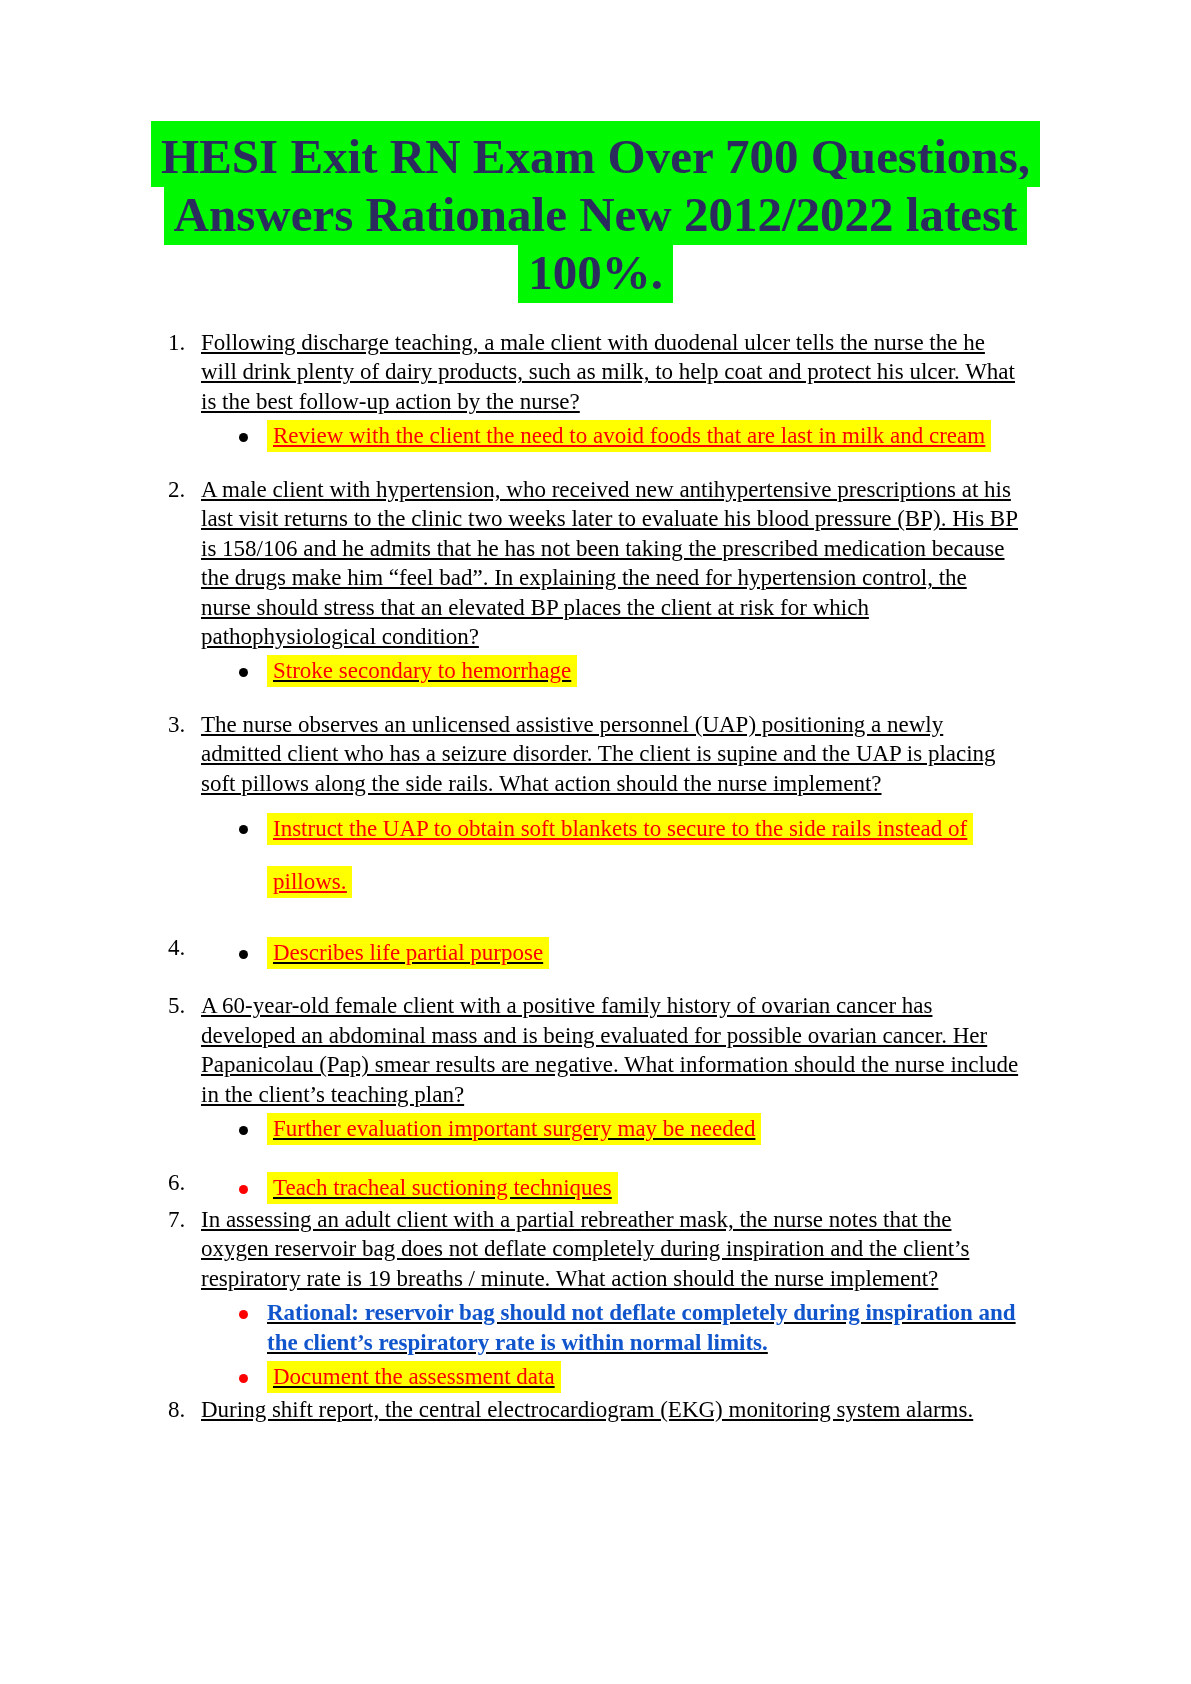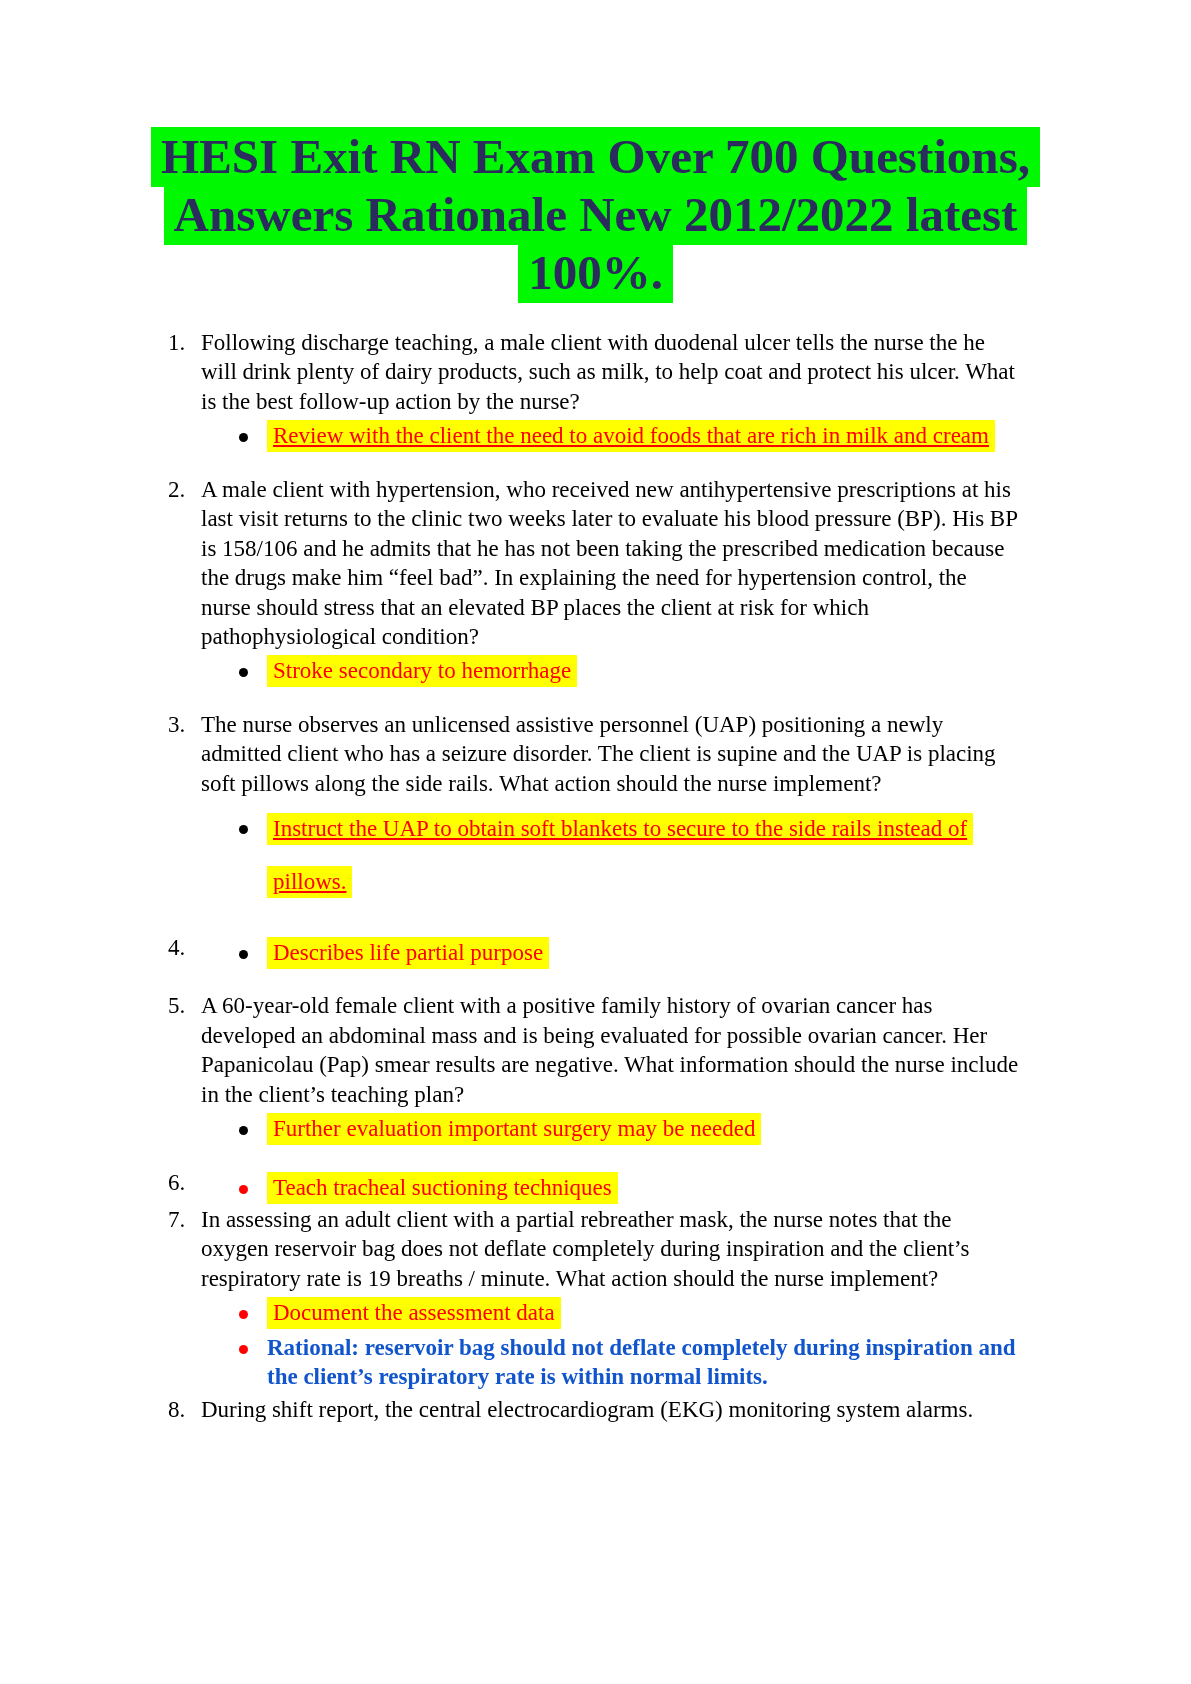--- a/index.html
+++ b/index.html
@@ -18,32 +18,32 @@
     text-align: center;
     margin: 0 100px 26px 100px;
     font-size: 49px;
     line-height: 58px;
     font-weight: bold;
     color: var(--title-text, #2b2b5e);
   }
   .title .t-line { display: block; }
   .title .hl {
     background: var(--highlight-green, #00fa00);
-    padding: 2px 10px 3px 10px;
+    padding: 8px 10px 3px 10px;
   }
   .content {
     margin: 0 170px 0 168px;
     font-size: 23px;
     line-height: 1.28;
   }
   ol.questions { list-style: none; margin: 0; padding: 0; }
   ol.questions > li.question { display: flex; margin-bottom: 21px; }
   ol.questions > li.question.tight { margin-bottom: 0; }
   .q-num { flex: 0 0 33px; width: 33px; }
-  .q-body { flex: 1 1 auto; min-width: 0; }
+  .q-body { flex: 1 1 auto; min-width: 0; text-decoration: underline; }
   .q-text { margin: 0; }
   ul.answers { list-style: none; margin: 3px 0 0 0; padding: 0; }
   ul.answers > li.answer { position: relative; padding: 2px 0 3px 66px; }
   .bullet {
     position: absolute;
     left: 38px;
     top: 14px;
     width: 9px;
     height: 9px;
     border-radius: 50%;
@@ -76,21 +76,21 @@
   <div class="content">
     <ol class="questions">
 
       <li class="question">
         <span class="q-num">1.</span>
         <div class="q-body">
           <p class="q-text">Following discharge teaching, a male client with duodenal ulcer tells the nurse the he will drink plenty of dairy products, such as milk, to help coat and protect his ulcer. What is the best follow-up action by the nurse?</p>
           <ul class="answers">
             <li class="answer u">
               <span class="bullet"></span>
-              <span class="hl-y">Review with the client the need to avoid foods that are rich in milk and cream</span>
+              <span class="hl-y">Review with the client the need to avoid foods that are last in milk and cream</span>
             </li>
           </ul>
         </div>
       </li>
 
       <li class="question">
         <span class="q-num">2.</span>
         <div class="q-body">
           <p class="q-text">A male client with hypertension, who received new antihypertensive prescriptions at his last visit returns to the clinic two weeks later to evaluate his blood pressure (BP). His BP is 158/106 and he admits that he has not been taking the prescribed medication because the drugs make him “feel bad”. In explaining the need for hypertension control, the nurse should stress that an elevated BP places the client at risk for which pathophysiological condition?</p>
           <ul class="answers">
@@ -150,27 +150,27 @@
             </li>
           </ul>
         </div>
       </li>
 
       <li class="question tight">
         <span class="q-num">7.</span>
         <div class="q-body">
           <p class="q-text">In assessing an adult client with a partial rebreather mask, the nurse notes that the oxygen reservoir bag does not deflate completely during inspiration and the client’s respiratory rate is 19 breaths / minute. What action should the nurse implement?</p>
           <ul class="answers">
+            <li class="answer rationale-item">
+              <span class="bullet red"></span>
+              <span>Rational: reservoir bag should not deflate completely during inspiration and the client’s respiratory rate is within normal limits.</span>
+            </li>
             <li class="answer">
               <span class="bullet red"></span>
               <span class="hl-y">Document the assessment data</span>
-            </li>
-            <li class="answer rationale-item">
-              <span class="bullet red"></span>
-              <span>Rational: reservoir bag should not deflate completely during inspiration and the client’s respiratory rate is within normal limits.</span>
             </li>
           </ul>
         </div>
       </li>
 
       <li class="question tight">
         <span class="q-num">8.</span>
         <div class="q-body">
           <p class="q-text">During shift report, the central electrocardiogram (EKG) monitoring system alarms.</p>
         </div>

